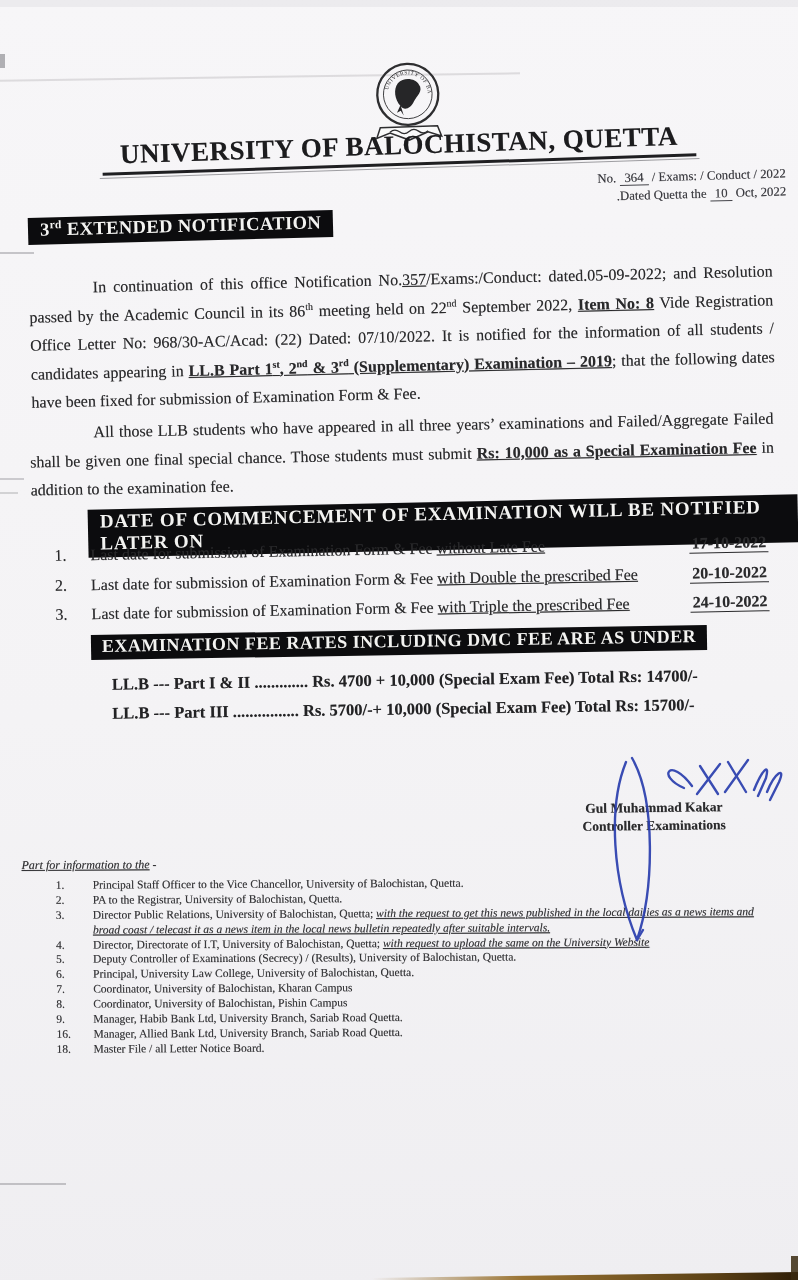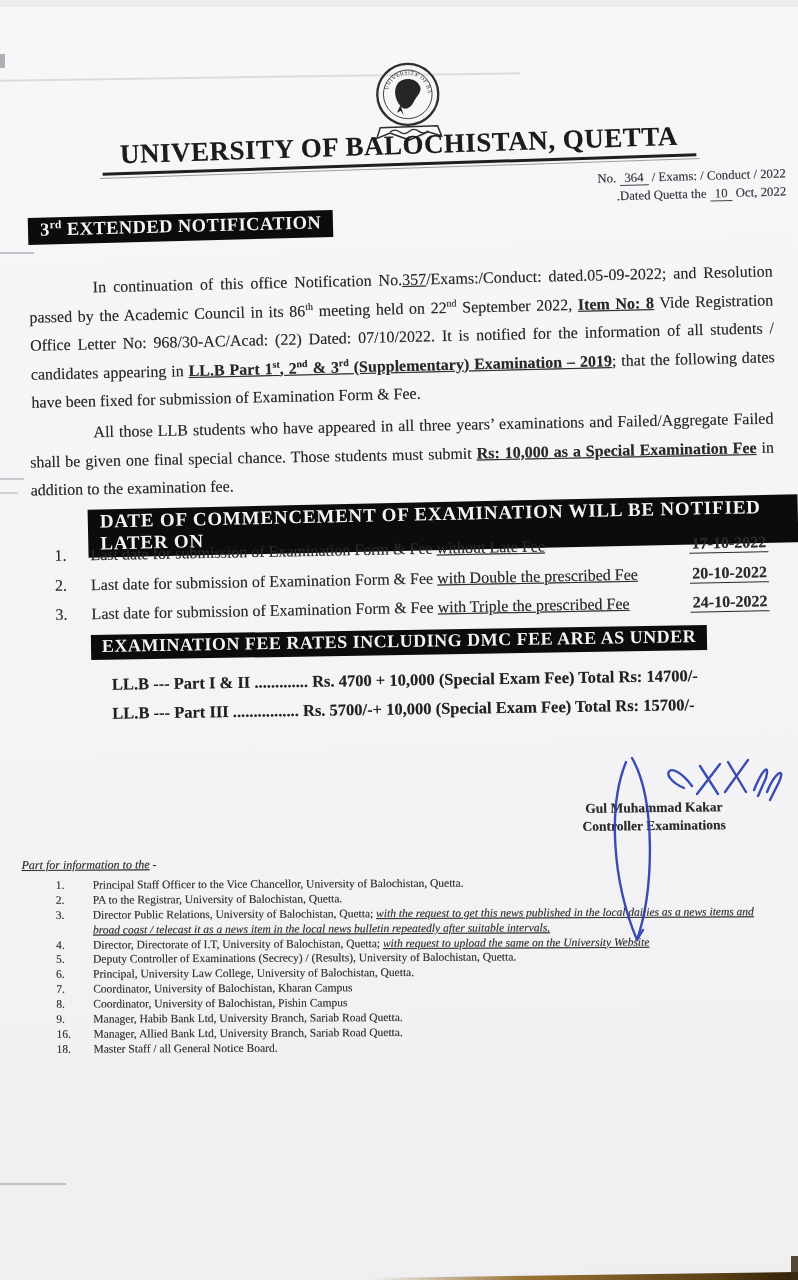--- a/index.html
+++ b/index.html
@@ -215,19 +215,19 @@
     <li class="copy-item">
         <span class="copy-num">9.</span>
         <span class="copy-body"><span>Manager, Habib Bank Ltd, University Branch, Sariab Road Quetta.</span><span class="it-u"></span></span>
       </li>
     <li class="copy-item">
         <span class="copy-num">16.</span>
         <span class="copy-body"><span>Manager, Allied Bank Ltd, University Branch, Sariab Road Quetta.</span><span class="it-u"></span></span>
       </li>
     <li class="copy-item">
         <span class="copy-num">18.</span>
-        <span class="copy-body"><span>Master Staff / all General Notice Board.</span><span class="it-u"></span></span>
+        <span class="copy-body"><span>Master File / all Letter Notice Board.</span><span class="it-u"></span></span>
       </li>
   </ol>
 </div>
 
 <div class="corner-strip"></div>
 <div class="corner-patch"></div>
 
 </body></html>

